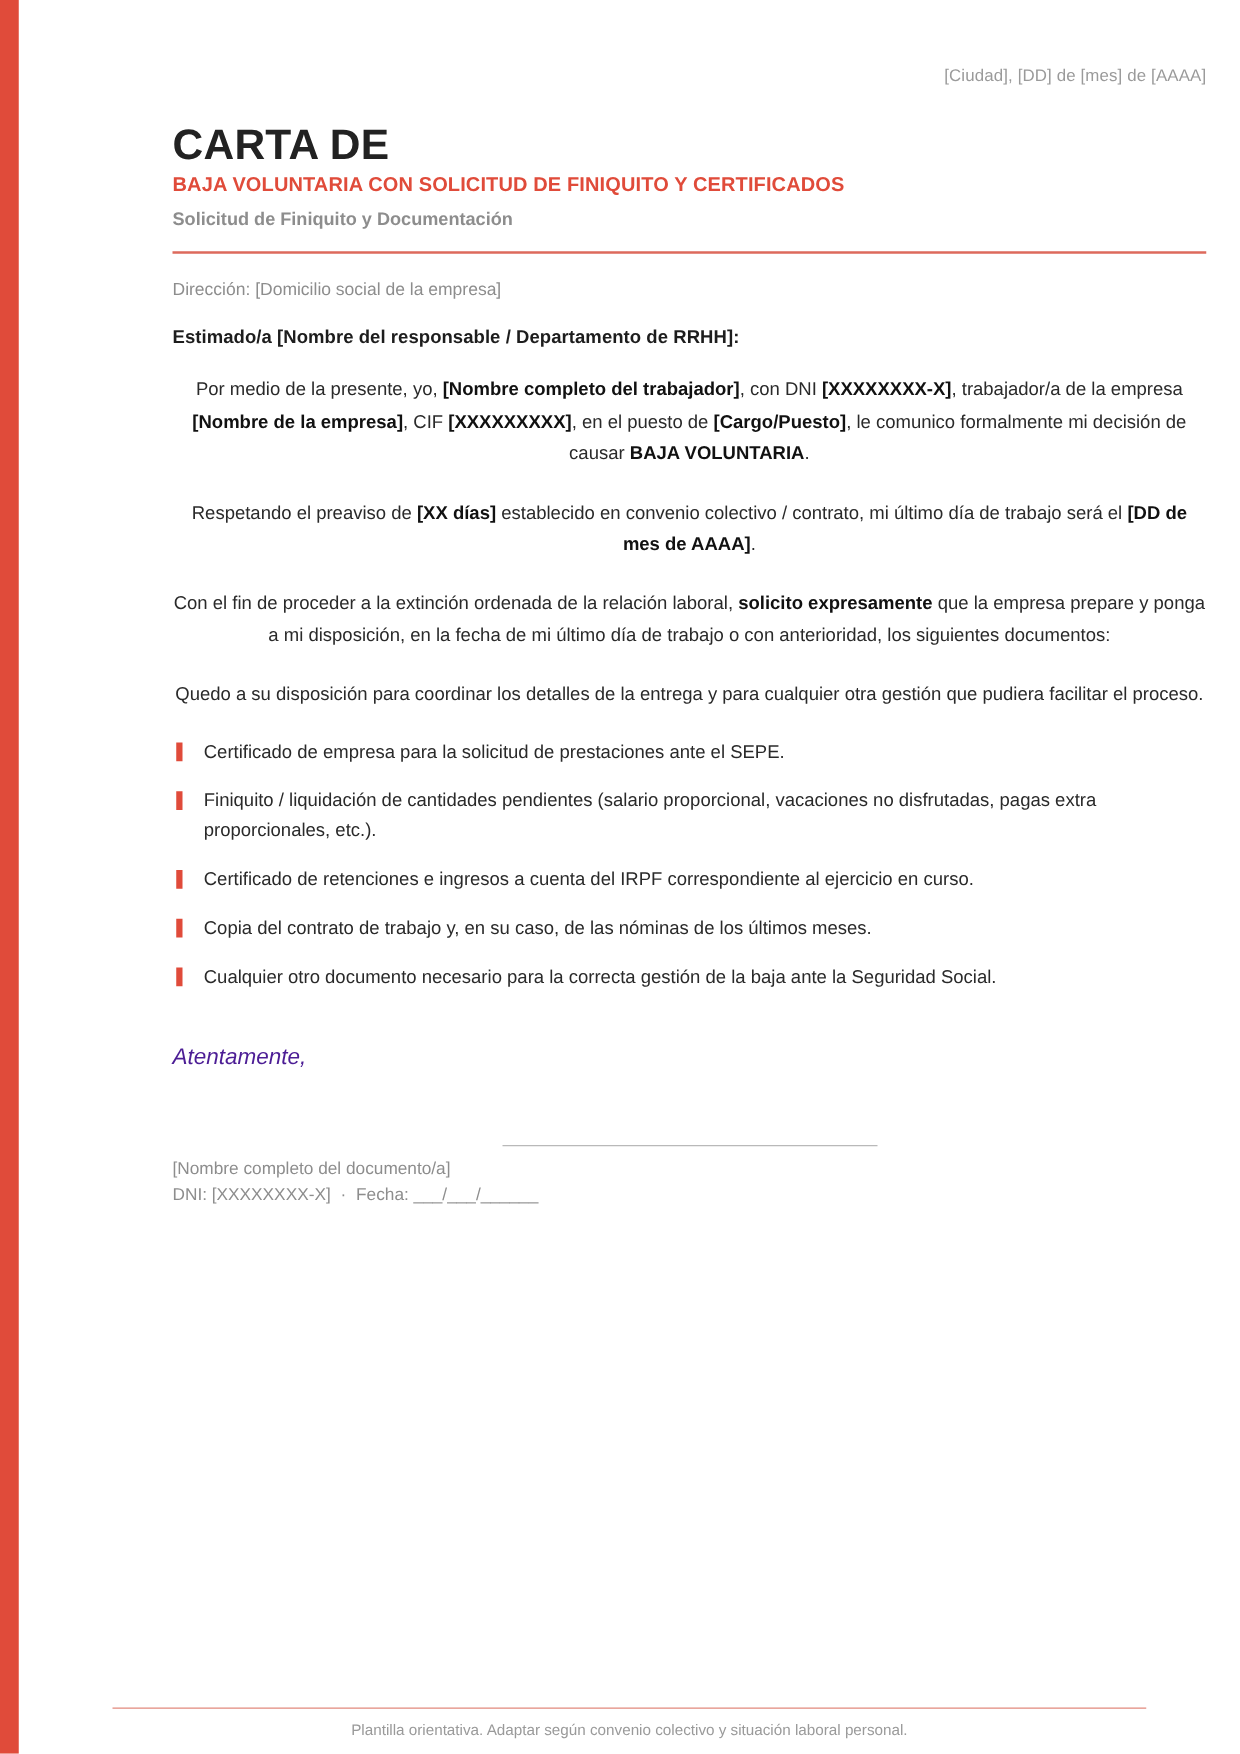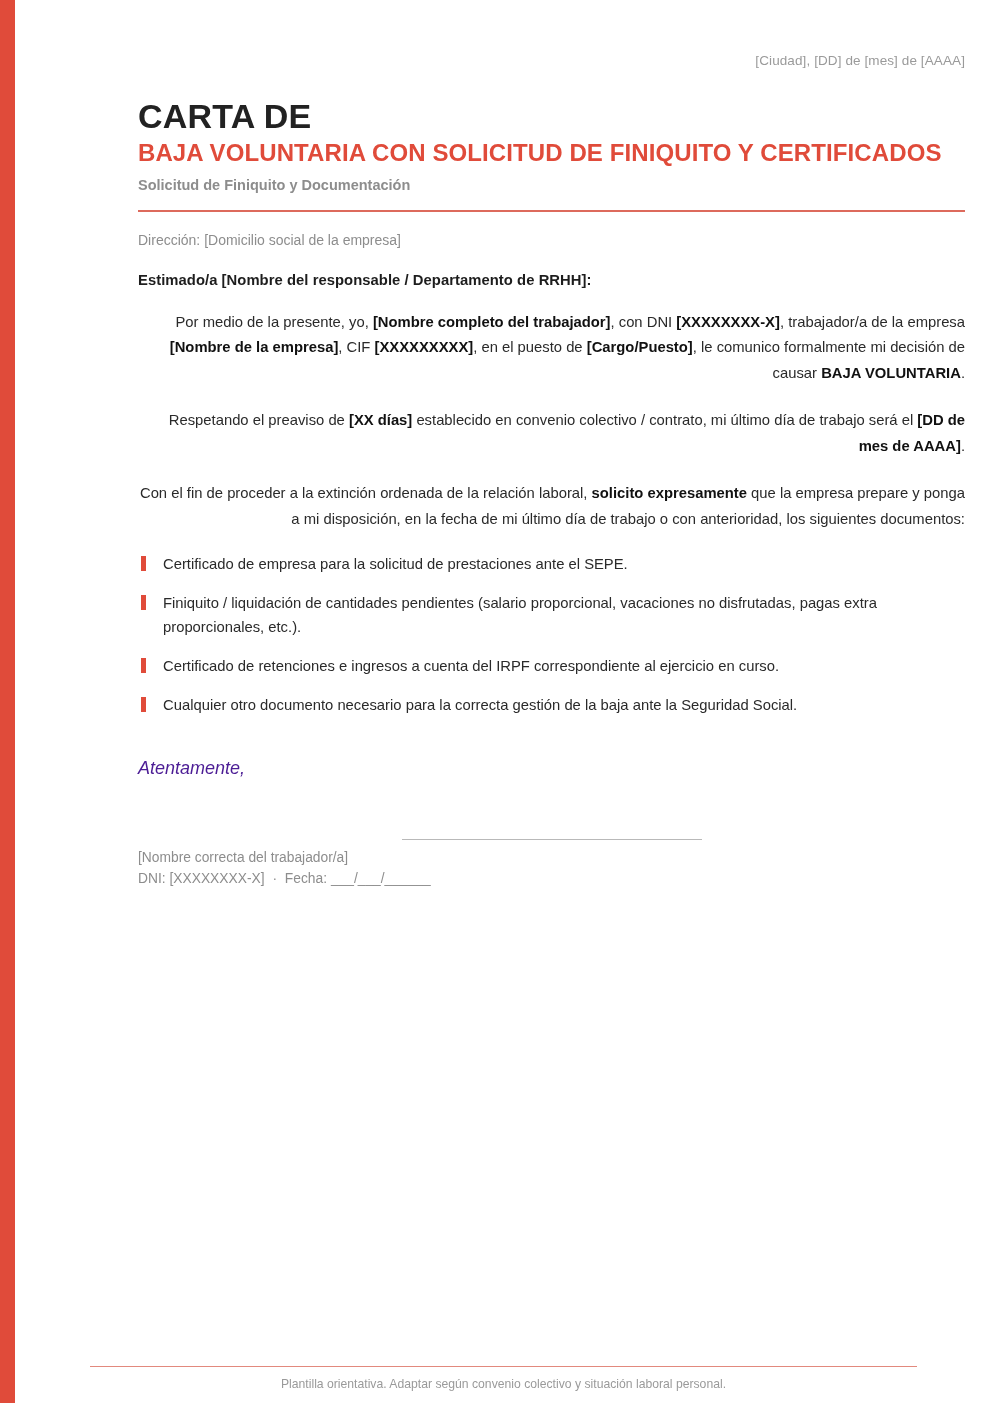--- a/index.html
+++ b/index.html
@@ -58,21 +58,21 @@
     margin-top: 29px;
   }
   .title-main {
     font-size: 34px;
     font-weight: bold;
     color: #222222;
     letter-spacing: 0.2px;
     line-height: 1.13;
   }
   .title-sub {
-    font-size: 24px;
+    font-size: 16px;
     font-weight: bold;
     color: #e04b3a;
     letter-spacing: 0.1px;
     line-height: 1.2;
     margin-top: 4px;
   }
   .title-tag {
     font-size: 14.5px;
     color: #8d8d8d;
     margin-top: 9px;
@@ -104,21 +104,21 @@
     color: #1d1d1d;
     letter-spacing: 0.05px;
   }
 
   
   p.body-par {
     margin: 22px 0 0 0;
     font-size: 14.8px;
     line-height: 1.72;
     color: #2a2a2a;
-    text-align: right;
+    text-align: center;
   }
   p.body-par b,
   .greeting b {
     font-weight: bold;
     color: #111111;
   }
 
   
   ul.doc-list {
     list-style: none;
@@ -226,33 +226,35 @@
     </p>
 
     <p class="body-par">
       <span>Respetando el preaviso de </span><b>[XX días]</b><span> establecido en convenio colectivo / contrato, mi último día de trabajo será el </span><b>[DD de mes de AAAA]</b><span>.</span>
     </p>
 
     <p class="body-par">
       <span>Con el fin de proceder a la extinción ordenada de la relación laboral, </span><b>solicito expresamente</b><span> que la empresa prepare y ponga a mi disposición, en la fecha de mi último día de trabajo o con anterioridad, los siguientes documentos:</span>
     </p>
 
+    <p class="body-par">Quedo a su disposición para coordinar los detalles de la entrega y para cualquier otra gestión que pudiera facilitar el proceso.</p>
 
     <ul class="doc-list">
       <li><span>Certificado de empresa para la solicitud de prestaciones ante el SEPE.</span></li>
       <li><span>Finiquito / liquidación de cantidades pendientes (salario proporcional, vacaciones no disfrutadas, pagas extra proporcionales, etc.).</span></li>
       <li><span>Certificado de retenciones e ingresos a cuenta del IRPF correspondiente al ejercicio en curso.</span></li>
+      <li><span>Copia del contrato de trabajo y, en su caso, de las nóminas de los últimos meses.</span></li>
       <li><span>Cualquier otro documento necesario para la correcta gestión de la baja ante la Seguridad Social.</span></li>
     </ul>
 
     <div class="sign-off">Atentamente,</div>
 
     <hr class="sign-line">
 
-    <div class="sign-name">[Nombre correcta del trabajador/a]</div>
+    <div class="sign-name">[Nombre completo del documento/a]</div>
     <div class="sign-dni">
       <span>DNI:</span>
       <span>[XXXXXXXX-X]</span>
       <span class="dot">·</span>
       <span>Fecha:</span>
       <span>___/___/______</span>
     </div>
 
   </div>
 

